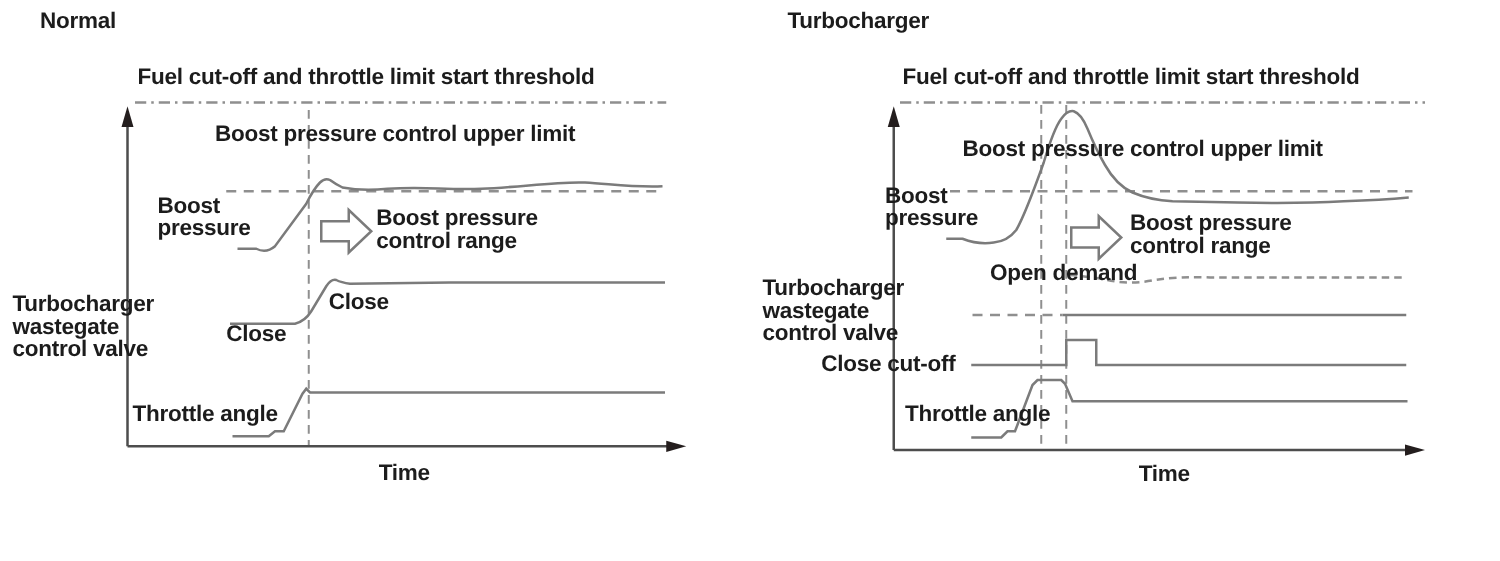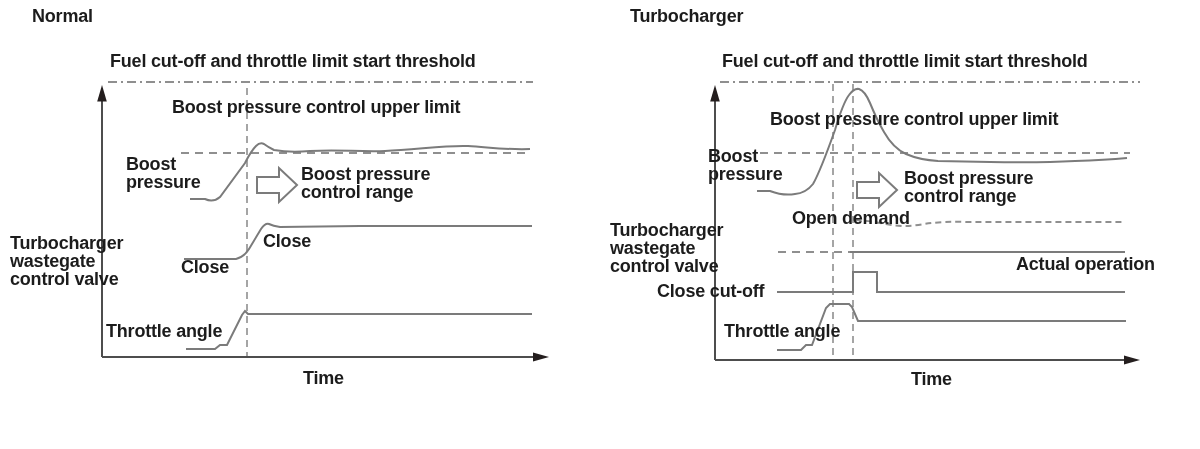--- a/index.html
+++ b/index.html
@@ -81,21 +81,20 @@
   <div class="lbl" style="left:770px;top:110px;">Boost pressure control upper limit</div>
   <div class="lbl" style="left:708px;top:147px;">
     <div>Boost</div>
     <div>pressure</div>
   </div>
   <div class="lbl" style="left:904px;top:169px;">
     <div>Boost pressure</div>
     <div>control range</div>
   </div>
   <div class="lbl" style="left:792px;top:209px;">Open demand</div>
-  <div class="lbl" style="left:1016px;top:255px;">Actual operation</div>
   <div class="lbl" style="left:610px;top:221px;">
     <div>Turbocharger</div>
     <div>wastegate</div>
     <div>control valve</div>
   </div>
   <div class="lbl" style="left:657px;top:282px;">Close cut-off</div>
   <div class="lbl" style="left:724px;top:322px;">Throttle angle</div>
   <div class="lbl" style="left:911px;top:370px;">Time</div>
 
 </div>

